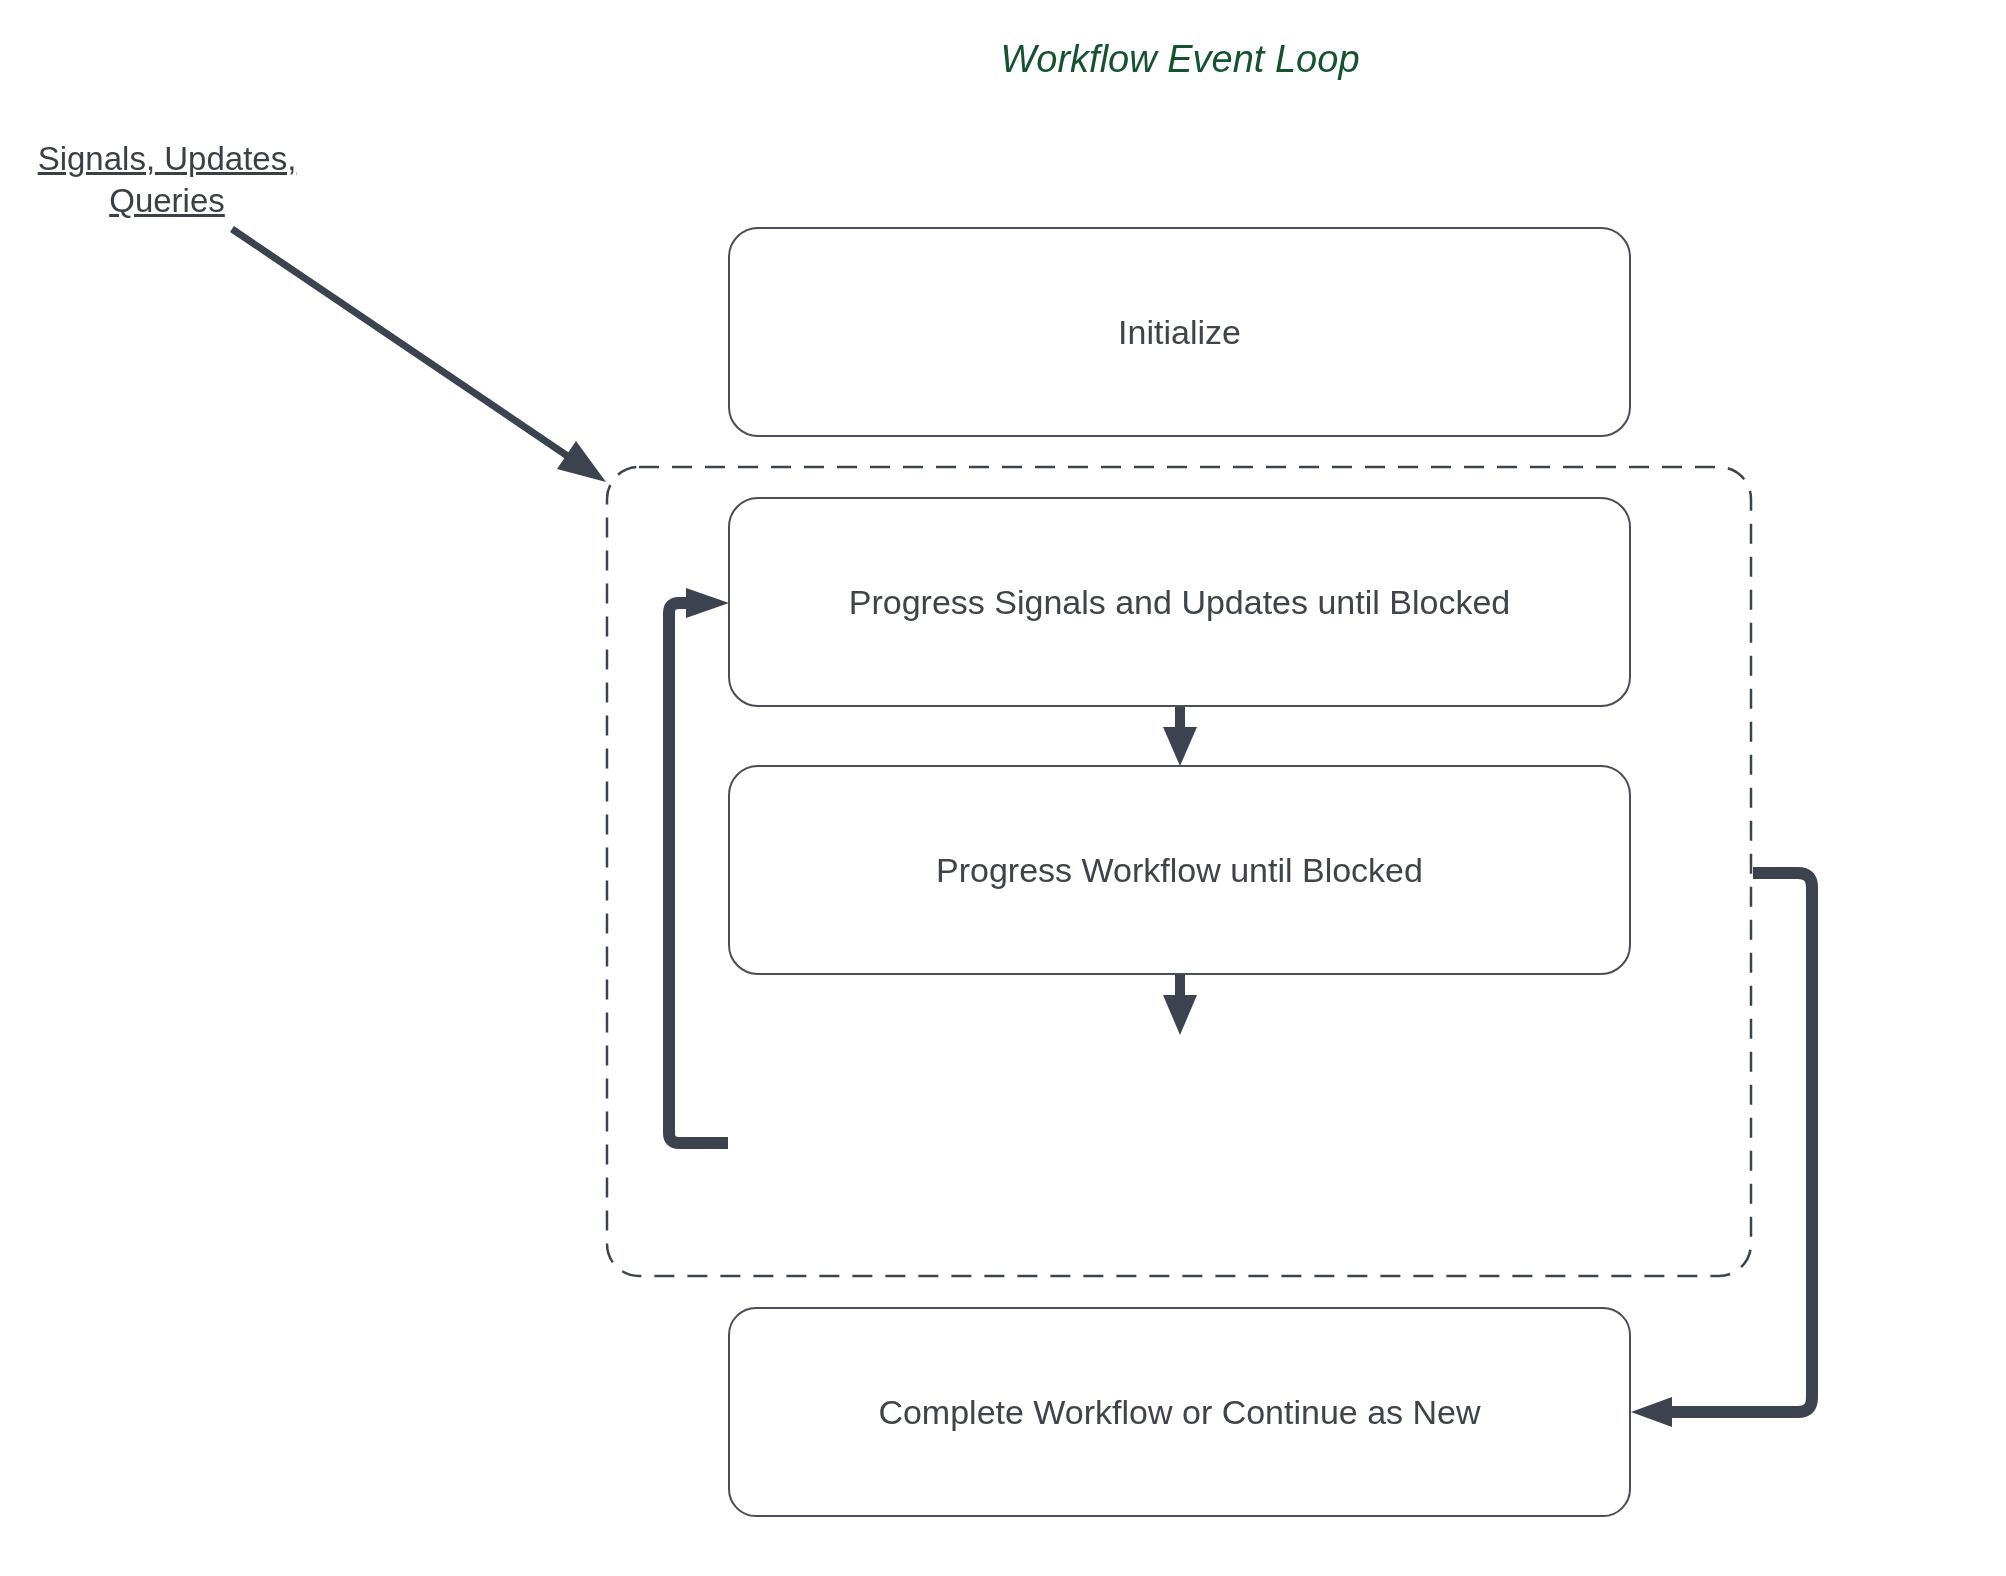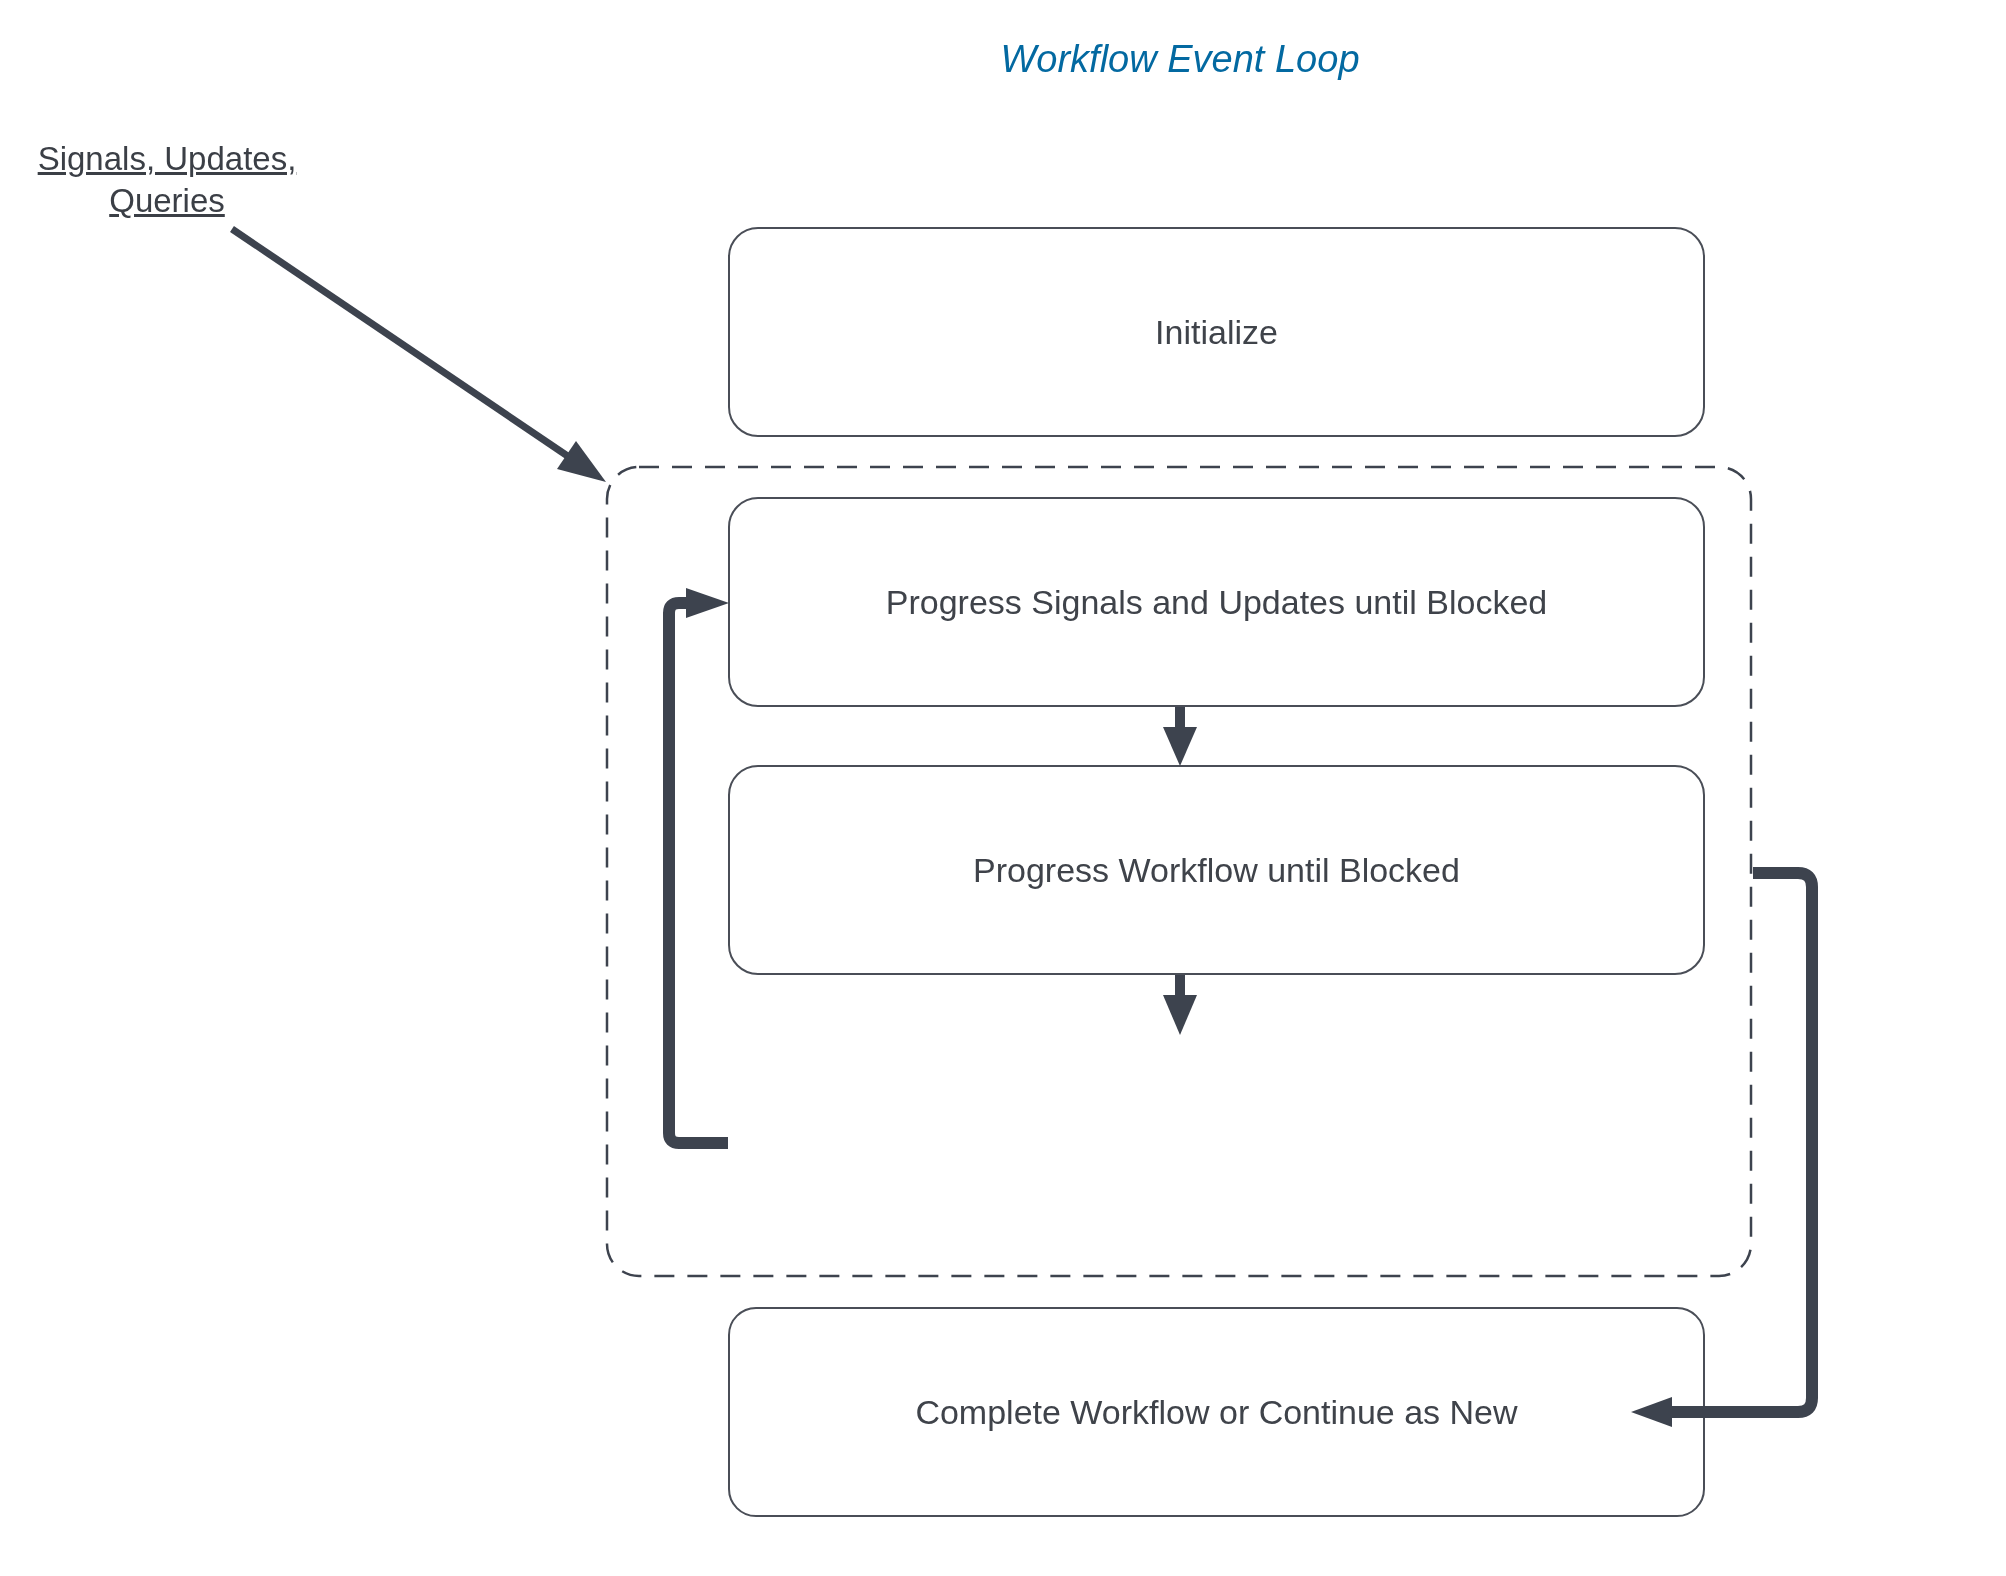--- a/index.html
+++ b/index.html
@@ -17,38 +17,38 @@
     color: #3b3f46;
   }
   #page-title {
     position: absolute;
     left: 880px;
     top: 38px;
     width: 600px;
     text-align: center;
     font-size: 38px;
     font-style: italic;
-    color: #0369a1;
+    color: #14532d;
   }
   #external-label {
     position: absolute;
     left: 22px;
     top: 138px;
     width: 290px;
     text-align: center;
     font-size: 33px;
     line-height: 42px;
     white-space: pre-line;
     color: #3b3f46;
     text-decoration: underline;
   }
   .node {
     position: absolute;
     left: 728px;
-    width: 977px;
+    width: 903px;
     height: 210px;
     box-sizing: border-box;
     background: #ffffff;
     border: 2px solid #4a4e57;
     border-radius: 30px;
     display: flex;
     align-items: center;
     justify-content: center;
     text-align: center;
     font-size: 34px;

